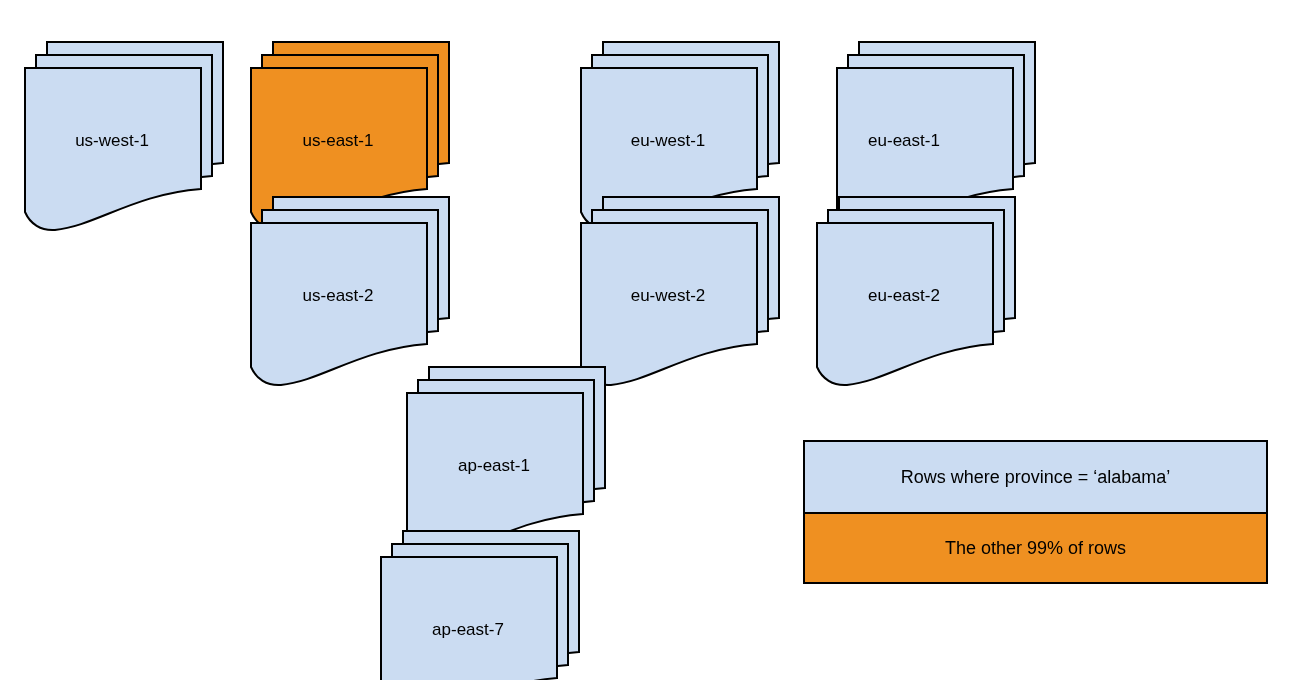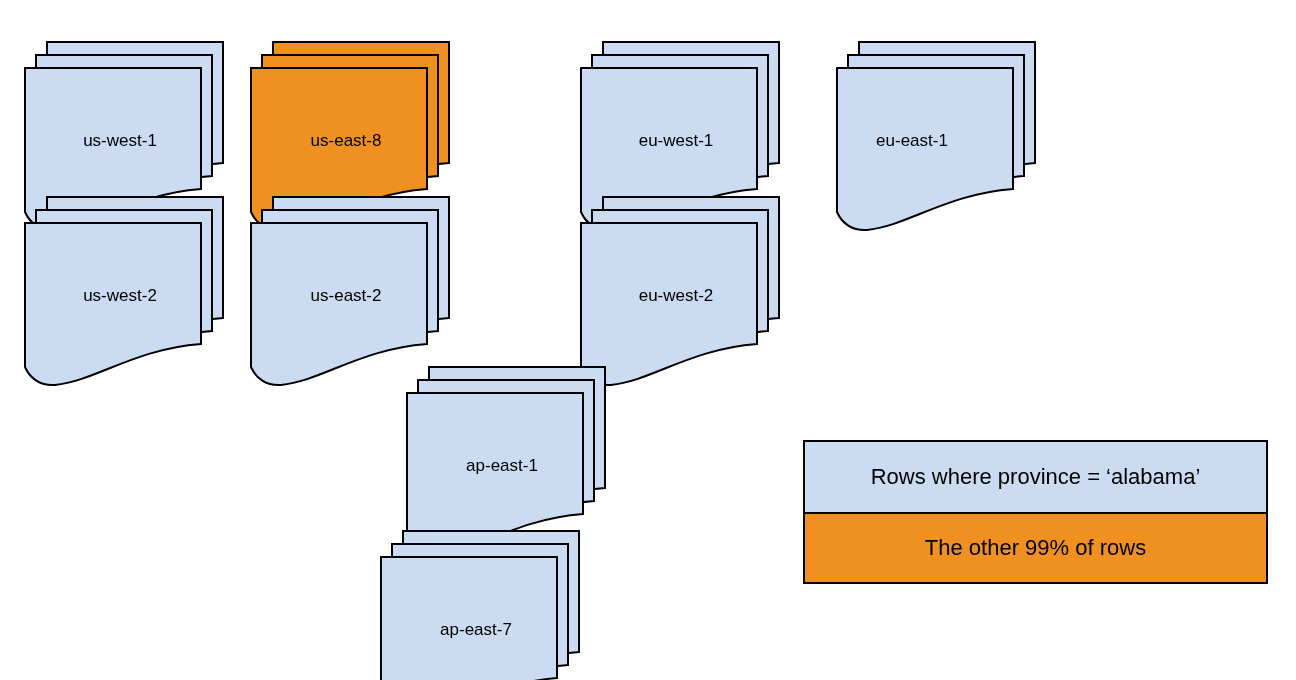--- a/index.html
+++ b/index.html
@@ -28,34 +28,33 @@
   .stack-label {
     position: absolute;
     left: 0;
     width: 176px;
     text-align: center;
     font-family: "Liberation Sans", sans-serif;
     font-size: 17px;
     color: #000000;
     white-space: nowrap;
     pointer-events: none;
-    margin-left: 8px;
   }
   .legend {
     position: absolute;
     box-sizing: border-box;
     border: 2px solid #000000;
   }
   .legend-row {
     box-sizing: border-box;
     display: flex;
     align-items: center;
     justify-content: center;
     font-family: "Liberation Sans", sans-serif;
-    font-size: 22px;
+    font-size: 18px;
     color: #000000;
     white-space: nowrap;
   }
   .legend-row.top {
     height: 72px;
     border-bottom: 2px solid #000000;
   }
   .legend-row.bottom {
     height: 68px;
   }
@@ -71,61 +70,61 @@
         <path d="M0,0 L176,0 L176,121 C109.12,126 70.4,158 29.92,162 C15.84,163 5.279999999999999,156 0,144 Z" fill="#cbdcf2" stroke="#000000" stroke-width="2" stroke-linejoin="miter" transform="translate(1,27)"></path>
       </svg>
       <div class="stack-label" style="top: 90px;">us-west-1</div>
     </div>
     <div class="stack" style="left: 250px; top: 41px; width: 202px; height: 196px;">
       <svg width="202" height="196">
         <path d="M0,0 L176,0 L176,121 C109.12,126 70.4,158 29.92,162 C15.84,163 5.279999999999999,156 0,144 Z" fill="#ef9021" stroke="#000000" stroke-width="2" stroke-linejoin="miter" transform="translate(23,1)"></path>
         <path d="M0,0 L176,0 L176,121 C109.12,126 70.4,158 29.92,162 C15.84,163 5.279999999999999,156 0,144 Z" fill="#ef9021" stroke="#000000" stroke-width="2" stroke-linejoin="miter" transform="translate(12,14)"></path>
         <path d="M0,0 L176,0 L176,121 C109.12,126 70.4,158 29.92,162 C15.84,163 5.279999999999999,156 0,144 Z" fill="#ef9021" stroke="#000000" stroke-width="2" stroke-linejoin="miter" transform="translate(1,27)"></path>
       </svg>
-      <div class="stack-label" style="top: 90px;">us-east-8</div>
+      <div class="stack-label" style="top: 90px;">us-east-1</div>
     </div>
     <div class="stack" style="left: 580px; top: 41px; width: 202px; height: 196px;">
       <svg width="202" height="196">
         <path d="M0,0 L176,0 L176,121 C109.12,126 70.4,158 29.92,162 C15.84,163 5.279999999999999,156 0,144 Z" fill="#cbdcf2" stroke="#000000" stroke-width="2" stroke-linejoin="miter" transform="translate(23,1)"></path>
         <path d="M0,0 L176,0 L176,121 C109.12,126 70.4,158 29.92,162 C15.84,163 5.279999999999999,156 0,144 Z" fill="#cbdcf2" stroke="#000000" stroke-width="2" stroke-linejoin="miter" transform="translate(12,14)"></path>
         <path d="M0,0 L176,0 L176,121 C109.12,126 70.4,158 29.92,162 C15.84,163 5.279999999999999,156 0,144 Z" fill="#cbdcf2" stroke="#000000" stroke-width="2" stroke-linejoin="miter" transform="translate(1,27)"></path>
       </svg>
       <div class="stack-label" style="top: 90px; text-align: center;">eu-west-1</div>
     </div>
     <div class="stack" style="left: 816px; top: 41px; width: 202px; height: 196px; padding-left: 20px;">
       <svg width="202" height="196">
         <path d="M0,0 L176,0 L176,121 C109.12,126 70.4,158 29.92,162 C15.84,163 5.279999999999999,156 0,144 Z" fill="#cbdcf2" stroke="#000000" stroke-width="2" stroke-linejoin="miter" transform="translate(23,1)"></path>
         <path d="M0,0 L176,0 L176,121 C109.12,126 70.4,158 29.92,162 C15.84,163 5.279999999999999,156 0,144 Z" fill="#cbdcf2" stroke="#000000" stroke-width="2" stroke-linejoin="miter" transform="translate(12,14)"></path>
         <path d="M0,0 L176,0 L176,121 C109.12,126 70.4,158 29.92,162 C15.84,163 5.279999999999999,156 0,144 Z" fill="#cbdcf2" stroke="#000000" stroke-width="2" stroke-linejoin="miter" transform="translate(1,27)"></path>
       </svg>
       <div class="stack-label" style="top: 90px;">eu-east-1</div>
     </div>
-    <div class="stack" style="left: 24px; top: 196px; width: 202px; height: 196px;">
-      <svg width="202" height="196">
-        <path d="M0,0 L176,0 L176,121 C109.12,126 70.4,158 29.92,162 C15.84,163 5.279999999999999,156 0,144 Z" fill="#cbdcf2" stroke="#000000" stroke-width="2" stroke-linejoin="miter" transform="translate(23,1)"></path>
-        <path d="M0,0 L176,0 L176,121 C109.12,126 70.4,158 29.92,162 C15.84,163 5.279999999999999,156 0,144 Z" fill="#cbdcf2" stroke="#000000" stroke-width="2" stroke-linejoin="miter" transform="translate(12,14)"></path>
-        <path d="M0,0 L176,0 L176,121 C109.12,126 70.4,158 29.92,162 C15.84,163 5.279999999999999,156 0,144 Z" fill="#cbdcf2" stroke="#000000" stroke-width="2" stroke-linejoin="miter" transform="translate(1,27)"></path>
-      </svg>
-      <div class="stack-label" style="top: 90px;">us-west-2</div>
-    </div>
     <div class="stack" style="left: 250px; top: 196px; width: 202px; height: 196px;">
       <svg width="202" height="196">
         <path d="M0,0 L176,0 L176,121 C109.12,126 70.4,158 29.92,162 C15.84,163 5.279999999999999,156 0,144 Z" fill="#cbdcf2" stroke="#000000" stroke-width="2" stroke-linejoin="miter" transform="translate(23,1)"></path>
         <path d="M0,0 L176,0 L176,121 C109.12,126 70.4,158 29.92,162 C15.84,163 5.279999999999999,156 0,144 Z" fill="#cbdcf2" stroke="#000000" stroke-width="2" stroke-linejoin="miter" transform="translate(12,14)"></path>
         <path d="M0,0 L176,0 L176,121 C109.12,126 70.4,158 29.92,162 C15.84,163 5.279999999999999,156 0,144 Z" fill="#cbdcf2" stroke="#000000" stroke-width="2" stroke-linejoin="miter" transform="translate(1,27)"></path>
       </svg>
       <div class="stack-label" style="top: 90px;">us-east-2</div>
     </div>
     <div class="stack" style="left: 580px; top: 196px; width: 202px; height: 196px;">
       <svg width="202" height="196">
         <path d="M0,0 L176,0 L176,121 C109.12,126 70.4,158 29.92,162 C15.84,163 5.279999999999999,156 0,144 Z" fill="#cbdcf2" stroke="#000000" stroke-width="2" stroke-linejoin="miter" transform="translate(23,1)"></path>
         <path d="M0,0 L176,0 L176,121 C109.12,126 70.4,158 29.92,162 C15.84,163 5.279999999999999,156 0,144 Z" fill="#cbdcf2" stroke="#000000" stroke-width="2" stroke-linejoin="miter" transform="translate(12,14)"></path>
         <path d="M0,0 L176,0 L176,121 C109.12,126 70.4,158 29.92,162 C15.84,163 5.279999999999999,156 0,144 Z" fill="#cbdcf2" stroke="#000000" stroke-width="2" stroke-linejoin="miter" transform="translate(1,27)"></path>
       </svg>
       <div class="stack-label" style="top: 90px;">eu-west-2</div>
+    </div>
+    <div class="stack" style="left: 816px; top: 196px; width: 202px; height: 196px;">
+      <svg width="202" height="196">
+        <path d="M0,0 L176,0 L176,121 C109.12,126 70.4,158 29.92,162 C15.84,163 5.279999999999999,156 0,144 Z" fill="#cbdcf2" stroke="#000000" stroke-width="2" stroke-linejoin="miter" transform="translate(23,1)"></path>
+        <path d="M0,0 L176,0 L176,121 C109.12,126 70.4,158 29.92,162 C15.84,163 5.279999999999999,156 0,144 Z" fill="#cbdcf2" stroke="#000000" stroke-width="2" stroke-linejoin="miter" transform="translate(12,14)"></path>
+        <path d="M0,0 L176,0 L176,121 C109.12,126 70.4,158 29.92,162 C15.84,163 5.279999999999999,156 0,144 Z" fill="#cbdcf2" stroke="#000000" stroke-width="2" stroke-linejoin="miter" transform="translate(1,27)"></path>
+      </svg>
+      <div class="stack-label" style="top: 90px;">eu-east-2</div>
     </div>
     <div class="stack" style="left: 406px; top: 366px; width: 202px; height: 196px;">
       <svg width="202" height="196">
         <path d="M0,0 L176,0 L176,121 C109.12,126 70.4,158 29.92,162 C15.84,163 5.279999999999999,156 0,144 Z" fill="#cbdcf2" stroke="#000000" stroke-width="2" stroke-linejoin="miter" transform="translate(23,1)"></path>
         <path d="M0,0 L176,0 L176,121 C109.12,126 70.4,158 29.92,162 C15.84,163 5.279999999999999,156 0,144 Z" fill="#cbdcf2" stroke="#000000" stroke-width="2" stroke-linejoin="miter" transform="translate(12,14)"></path>
         <path d="M0,0 L176,0 L176,121 C109.12,126 70.4,158 29.92,162 C15.84,163 5.279999999999999,156 0,144 Z" fill="#cbdcf2" stroke="#000000" stroke-width="2" stroke-linejoin="miter" transform="translate(1,27)"></path>
       </svg>
       <div class="stack-label" style="top: 90px;">ap-east-1</div>
     </div>
     <div class="stack" style="left: 380px; top: 530px; width: 202px; height: 196px;">

